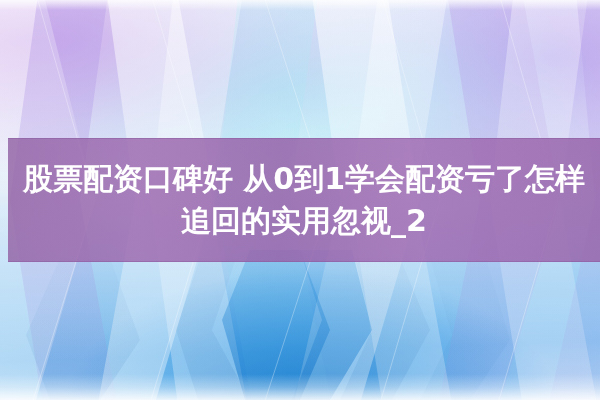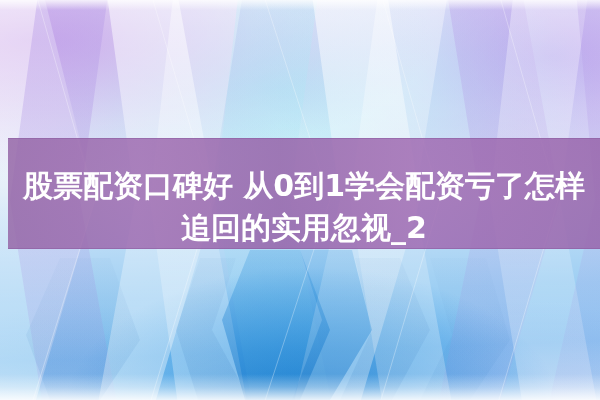--- a/index.html
+++ b/index.html
@@ -93,29 +93,29 @@
     white-space: nowrap;
     pointer-events: none;
   }
 
   
   .title-band {
     position: absolute;
     left: 8px;
     right: 0;
     top: 138px;
-    height: 111px;
+    height: 124px;
     background: linear-gradient(90deg,
         rgba(150,104,168,0.86) 0%,
         rgba(158,106,176,0.84) 22%,
         rgba(151,100,170,0.86) 46%,
         rgba(160,106,178,0.84) 70%,
         rgba(152,102,172,0.86) 100%);
     display: flex;
-    align-items: flex-end;
+    align-items: center;
     justify-content: center;
     box-sizing: border-box;
   }
   
   .band-edge-top,
   .band-edge-bottom {
     position: absolute;
     left: 0; right: 0;
     height: 1px;
     background: rgba(140,92,160,0.55);

